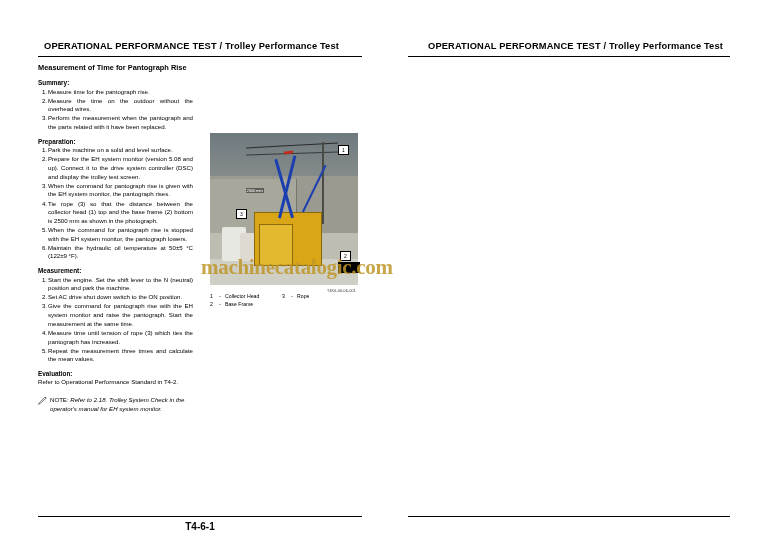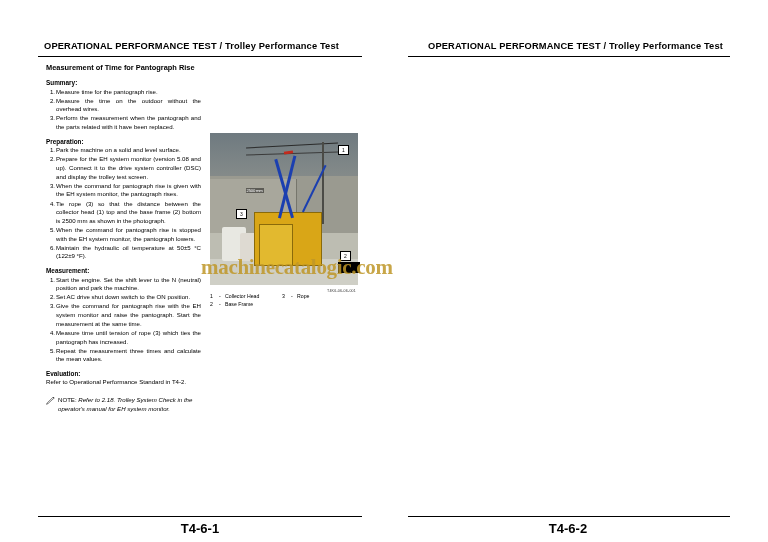--- a/index.html
+++ b/index.html
@@ -58,29 +58,29 @@
   }
   .page-right .footer-rule {
     left: 24px;
     right: 38px;
   }
   .footer-num {
     position: absolute;
     top: 521px;
     width: 100%;
     text-align: center;
-    font-size: 13px;
+    font-size: 10px;
     font-weight: bold;
   }
   .page-left .footer-num { left: 8px; }
   .page-right .footer-num { left: -8px; }
 
   .col-left {
     position: absolute;
-    left: 46px;
+    left: 38px;
     top: 63px;
     width: 155px;
   }
   .sect-title {
     font-size: 7.4px;
     font-weight: bold;
     margin-bottom: 7px;
   }
   .blockhead {
     font-size: 6.4px;
@@ -379,14 +379,13 @@
 
   <div class="footer-rule"></div>
   <div class="footer-num">T4-6-1</div>
 </div>
 
 <div class="page page-right">
   <div class="header-title">OPERATIONAL PERFORMANCE TEST / Trolley Performance Test</div>
   <div class="header-rule"></div>
 
   <div class="footer-rule"></div>
-  <div class="footer-num">T4-6-2</div>
 </div>
 
 </body></html>

